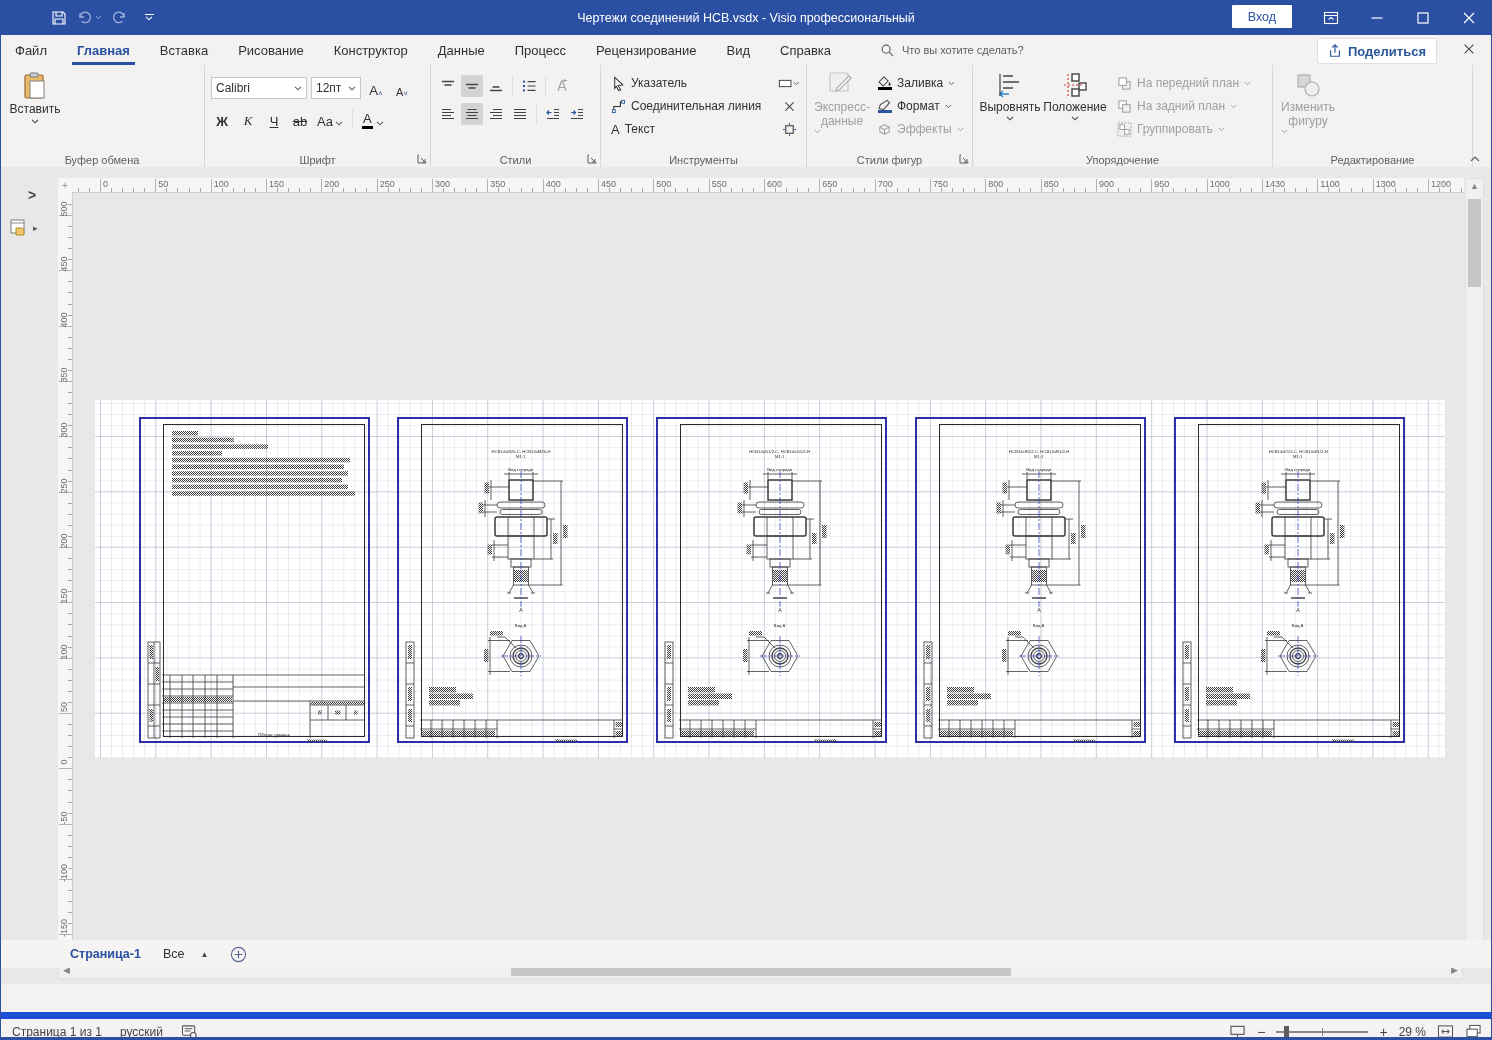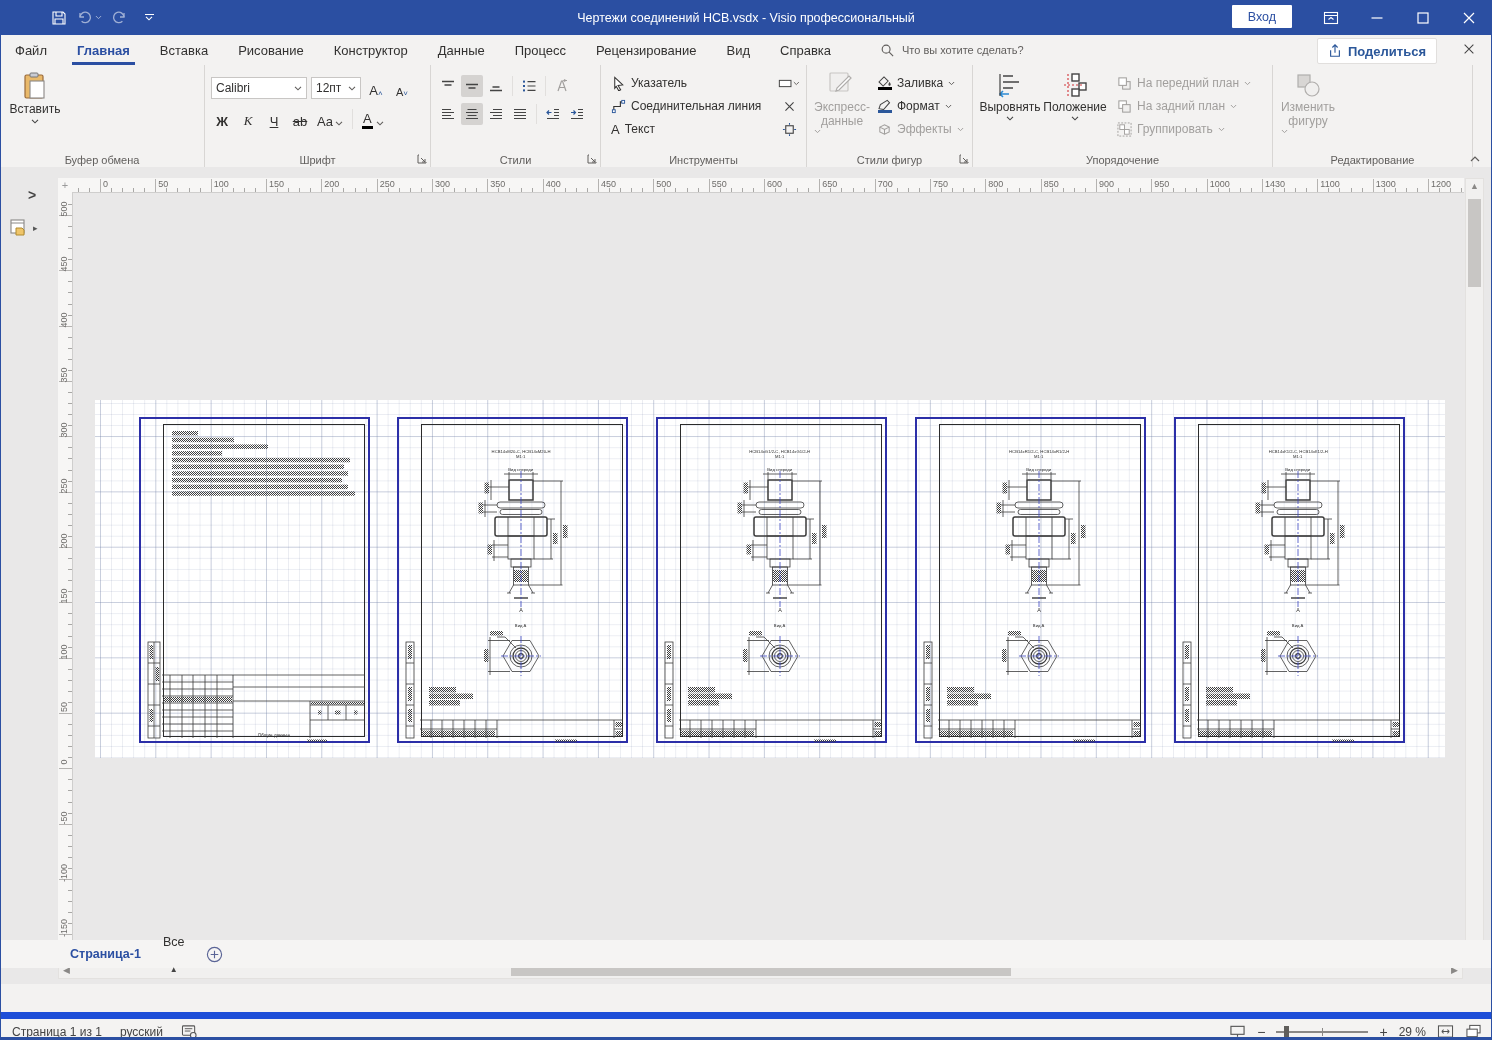--- a/index.html
+++ b/index.html
@@ -69,21 +69,21 @@
   .microcover{position:absolute;left:94px;width:77px;text-align:center;top:306px;pointer-events:none;}
   
   .scroll{background:#f1f0ef;border:1px solid #e3e1df;box-sizing:border-box;}
   #vscroll{position:absolute;right:8px;top:11px;width:19px;height:782px;}
   #hscroll{position:absolute;left:58px;top:794px;right:29px;height:18px;}
   .sarrow{position:absolute;color:#8a8886;display:flex;align-items:center;justify-content:center;font-size:9px;}
   .thumb{position:absolute;background:#c8c6c4;}
   
   #pagebar{position:absolute;left:0;top:940px;right:0;height:28px;background:#f5f4f3;display:flex;align-items:center;gap:22px;padding-left:70px;font-size:12.5px;}
   #curpage{color:#2b4fa2;font-weight:bold;}
-  #allpages{color:#323130;display:flex;align-items:center;gap:16px;flex-direction:column;}
+  #allpages{color:#323130;display:flex;align-items:center;gap:16px;}
   #allpages .tri{font-size:8px;color:#444;}
   #statusbar{position:absolute;left:0;top:1012px;right:0;height:25px;background:#f4f3f2;border-top:7px solid #1d4ed8;font-size:12px;color:#444;}
   #sbleft{position:absolute;left:12px;top:0;height:25px;display:flex;align-items:center;gap:18px;}
   #sbright{position:absolute;right:10px;top:0;height:25px;display:flex;align-items:center;gap:11px;}
   #ztrack{position:relative;width:92px;height:2px;background:#8a8886;}
   #ztrack .notch{position:absolute;left:50%;top:-3px;width:1px;height:8px;background:#8a8886;}
   #ztrack .zthumb{position:absolute;left:8px;top:-5px;width:5px;height:12px;background:#605e5c;}
   #bluebottom{position:absolute;left:0;top:1037px;right:0;height:3px;background:#2b4fa2;}
   .sideborder{position:absolute;top:0;bottom:0;width:1px;background:#2b4fa2;}
   

